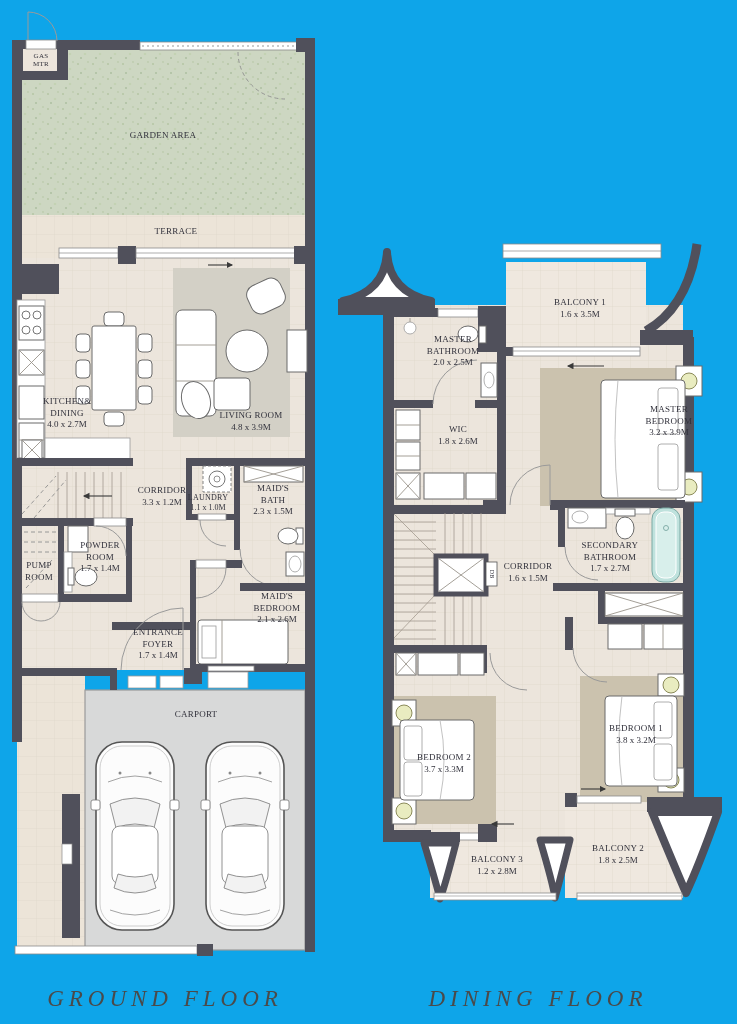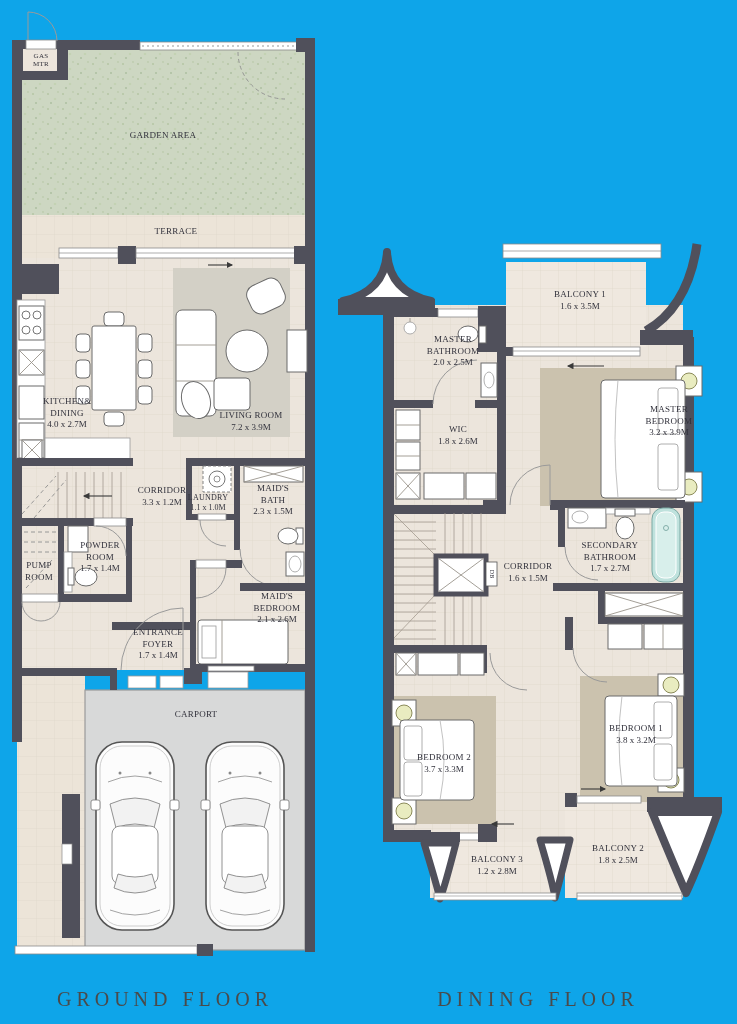--- a/index.html
+++ b/index.html
@@ -14,22 +14,22 @@
   .dash{fill:none;stroke:#8f8f8f;stroke-width:.9;stroke-dasharray:4 3;}
   .tread{stroke:#a39b8f;stroke-width:.8;fill:none;}
   .xline{stroke:#9a948b;stroke-width:.9;}
   .arrow{stroke:#3a3a3a;stroke-width:1.1;fill:none;}
   .rlabel{position:absolute;transform:translate(-50%,-50%);text-align:center;
           color:#32323c;font-size:9px;line-height:1.28;z-index:5;}
   .rname{display:block;letter-spacing:.25px;}
   .dims{display:block;white-space:nowrap;}
   .rlabel.small{font-size:7px;line-height:1.15;}
   .rlabel.vert{font-size:6px;writing-mode:vertical-rl;letter-spacing:0;}
-  .caption{position:absolute;transform:translate(-50%,-50%);font-size:20px;color:#4a4a4a;
-           letter-spacing:5px;white-space:nowrap;z-index:5;}
+  .caption{position:absolute;transform:translate(-50%,-50%);font-size:23px;color:#4a4a4a;
+           letter-spacing:5px;white-space:nowrap;z-index:5;font-style:italic;}
 </style>
 </head>
 <body>
 
 <div class="stage">
 
 <svg class="plan" width="737" height="1024" viewBox="0 0 737 1024">
   <defs>
     <pattern id="grid" width="18" height="18" patternUnits="userSpaceOnUse">
       <path d="M18 0H0V18" fill="none" stroke="#ddd5c9" stroke-width="0.7"></path>
@@ -414,21 +414,21 @@
     </div>
 <div class="rlabel" style="left:176px;top:232px;width:80px">
   <span class="rname">TERRACE</span>
     </div>
 <div class="rlabel" style="left:67px;top:413px;width:48px">
   <span class="rname">KITCHEN&amp; DINING</span>
   <span class="dims">4.0 x 2.7M</span>
     </div>
 <div class="rlabel" style="left:251px;top:422px;width:90px">
   <span class="rname">LIVING ROOM</span>
-  <span class="dims">7.2 x 3.9M</span>
+  <span class="dims">4.8 x 3.9M</span>
     </div>
 <div class="rlabel" style="left:162px;top:497px;width:80px">
   <span class="rname">CORRIDOR</span>
   <span class="dims">3.3 x 1.2M</span>
     </div>
 <div class="rlabel" style="left:208px;top:503px;width:52px;font-size:8px">
   <span class="rname">LAUNDRY</span>
   <span class="dims">1.1 x 1.0M</span>
     </div>
 <div class="rlabel" style="left:273px;top:500px;width:46px">
@@ -447,21 +447,21 @@
   <span class="dims">2.1 x 2.6M</span>
     </div>
 <div class="rlabel" style="left:158px;top:644px;width:58px">
   <span class="rname">ENTRANCE FOYER</span>
   <span class="dims">1.7 x 1.4M</span>
     </div>
 <div class="rlabel" style="left:196px;top:715px;width:90px">
   <span class="rname">CARPORT</span>
     </div>
 
-<div class="rlabel" style="left:580px;top:301px;width:80px">
+<div class="rlabel" style="left:580px;top:309px;width:80px">
   <span class="rname">BALCONY 1</span>
   <span class="dims">1.6 x 3.5M</span>
     </div>
 <div class="rlabel" style="left:453px;top:351px;width:62px">
   <span class="rname">MASTER BATHROOM</span>
   <span class="dims">2.0 x 2.5M</span>
     </div>
 <div class="rlabel" style="left:458px;top:436px;width:80px">
   <span class="rname">WIC</span>
   <span class="dims">1.8 x 2.6M</span>

